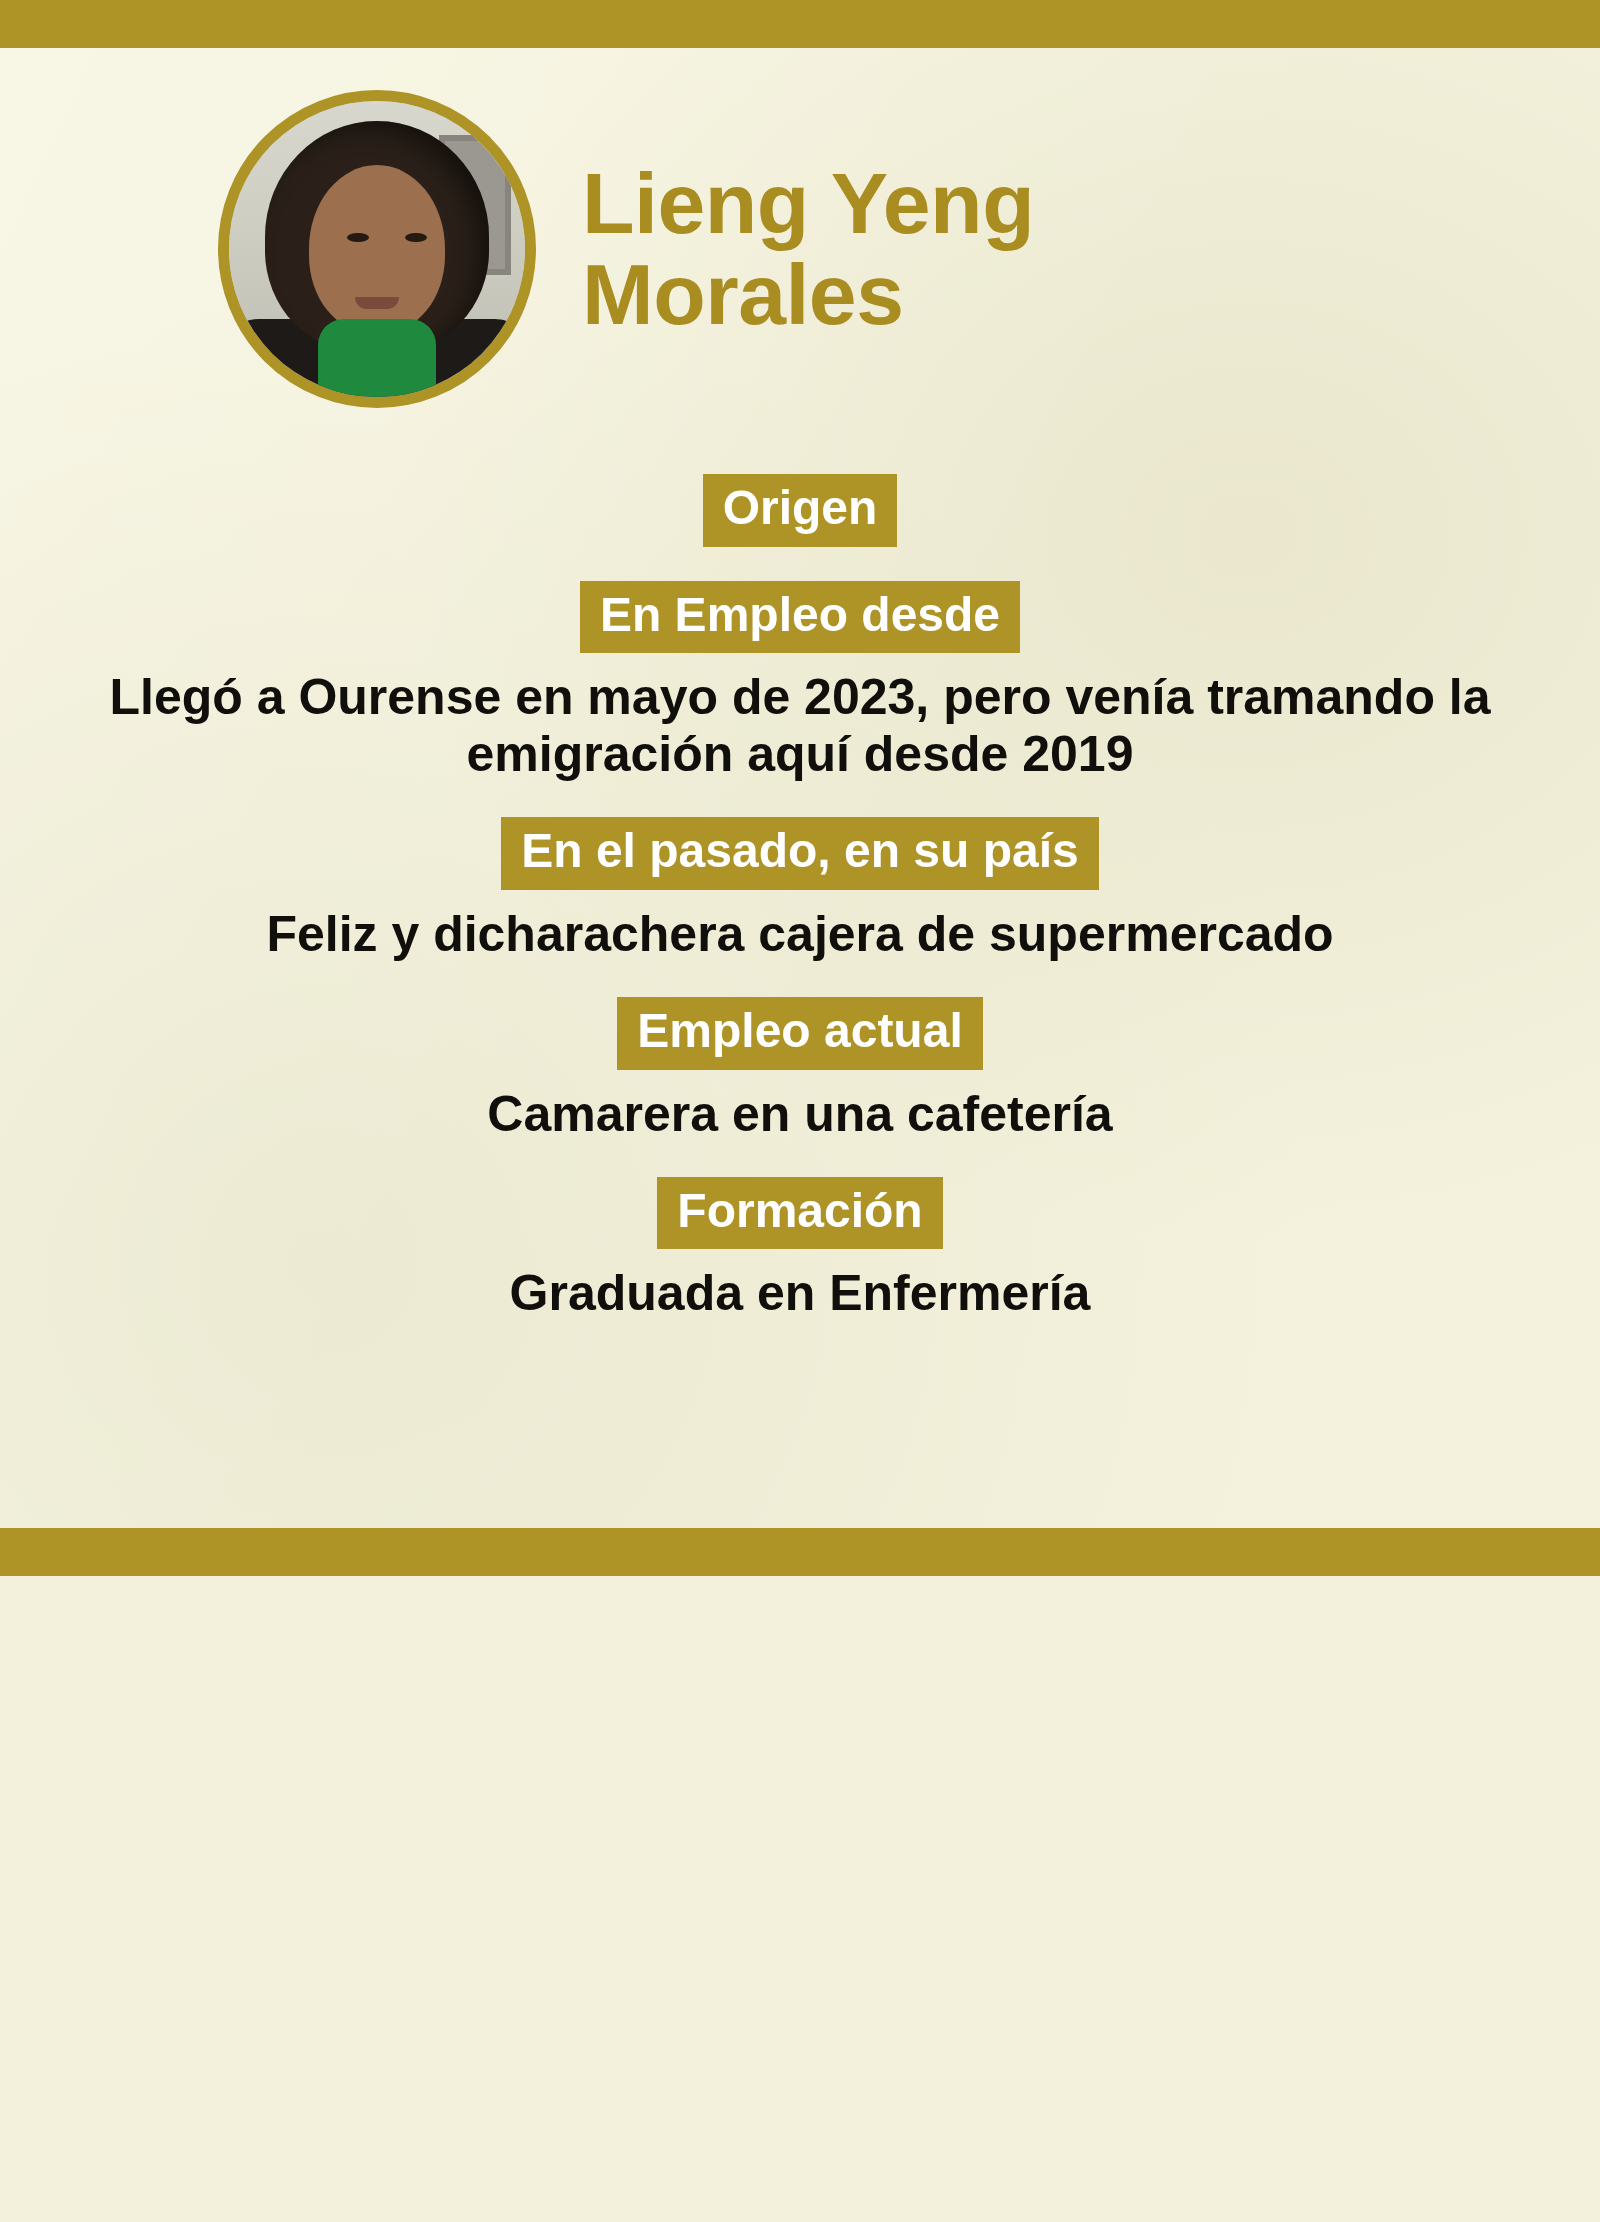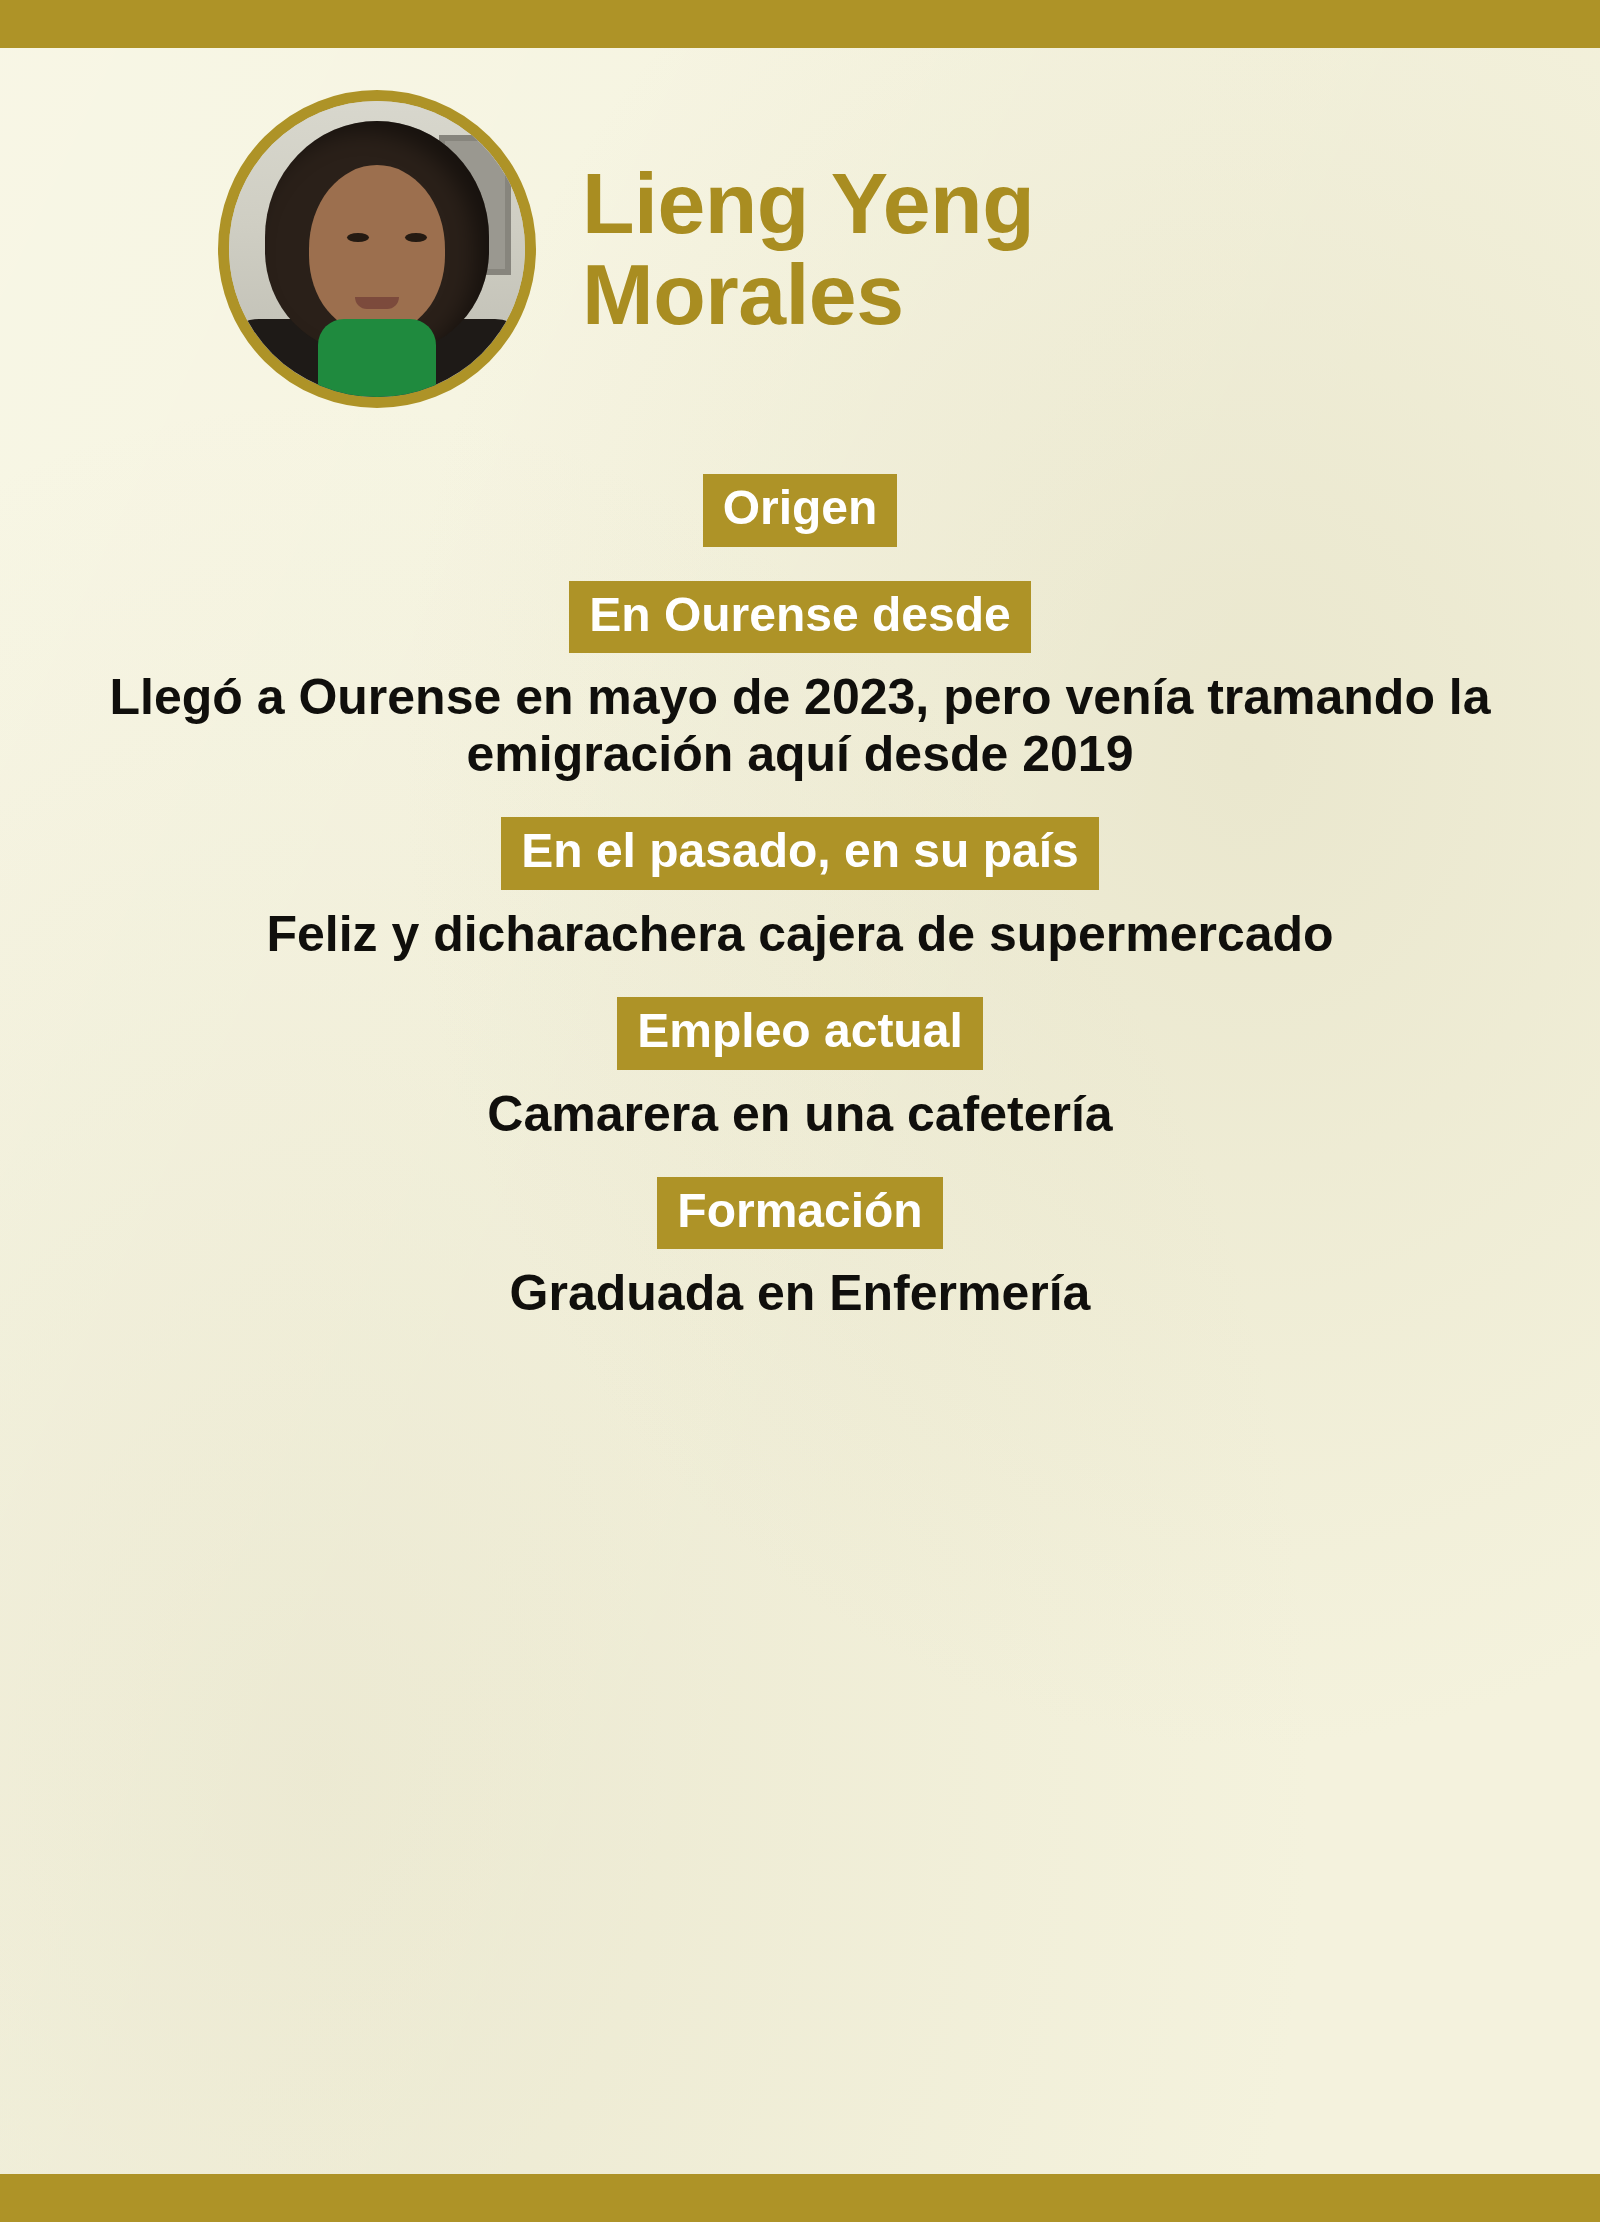--- a/index.html
+++ b/index.html
@@ -8,21 +8,21 @@
     width: 1600px;
     height: 2222px;
     background: #f3f1dc;
     font-family: "Liberation Sans", sans-serif;
     overflow: hidden;
   }
 
   .card {
     position: relative;
     width: 1600px;
-    height: 2222px;
+    height: 1576px;
     background: #f4f2dd;
     display: flex;
     flex-direction: column;
   }
 
   
   .card::after {
     content: "";
     position: absolute;
     inset: 0;
@@ -210,21 +210,21 @@
     </div>
 
     <div class="fields">
 
       <div class="field">
         <span class="field-label">Origen</span>
       </div>
 
 
       <div class="field">
-        <span class="field-label">En Ourense desde</span>
+        <span class="field-label">En Empleo desde</span>
         <div class="field-value extra-wide">Llegó a Ourense en mayo de 2023, pero venía tramando la emigración aquí desde 2019</div>
       </div>
 
       <div class="field">
         <span class="field-label">En el pasado, en su país</span>
         <div class="field-value extra-wide">Feliz y dicharachera cajera de supermercado</div>
       </div>
 
       <div class="field">
         <span class="field-label">Empleo actual</span>

